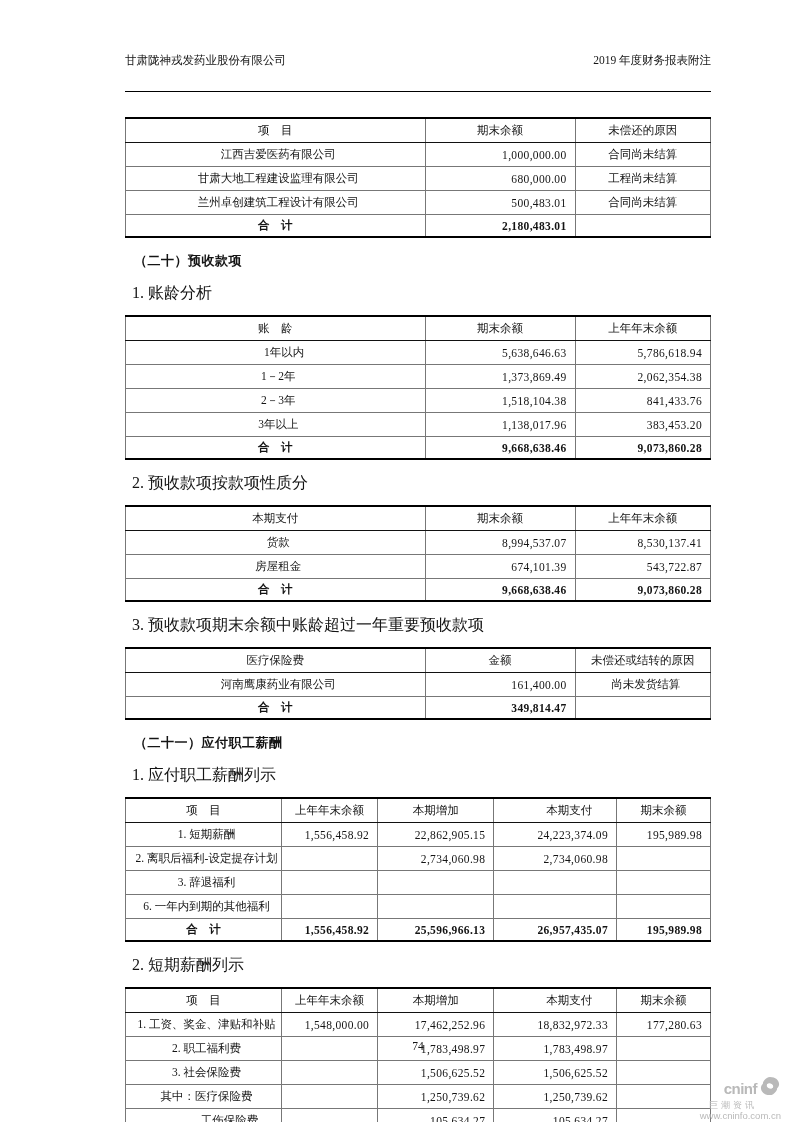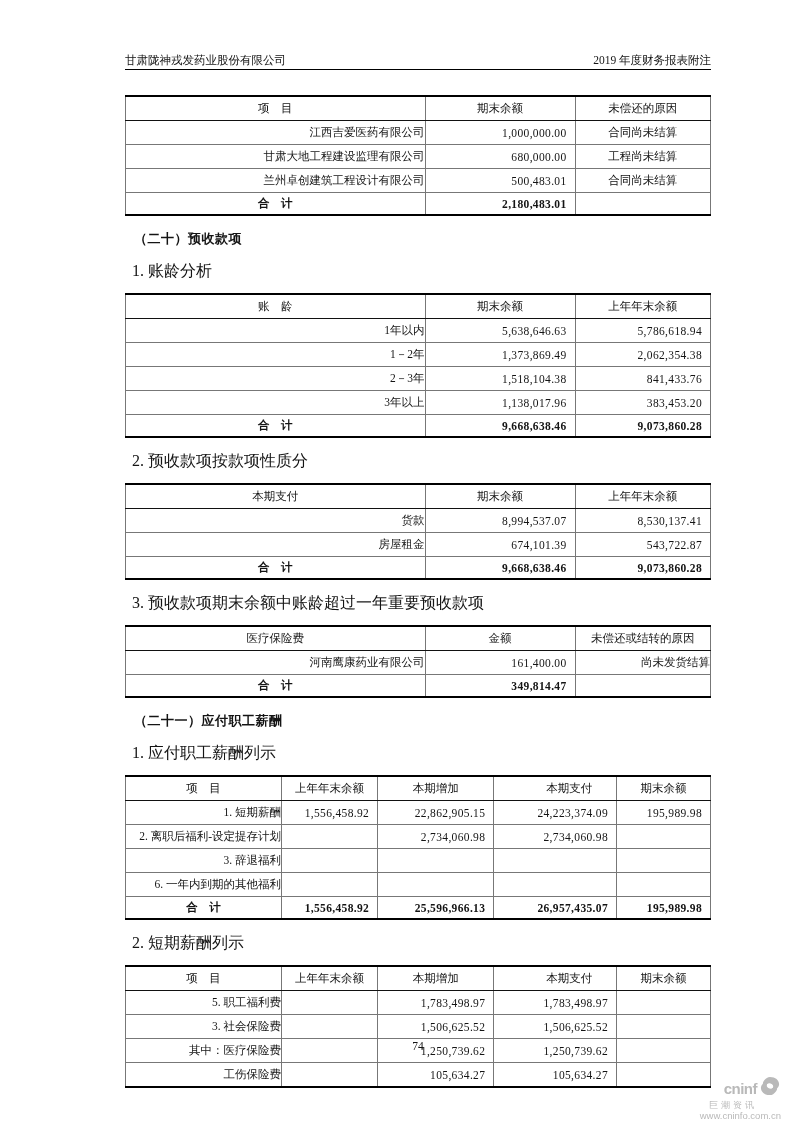--- a/index.html
+++ b/index.html
@@ -8,21 +8,21 @@
     width:793px; height:1122px;
     background:#ffffff;
     font-family:"Liberation Serif","DejaVu Serif",serif;
     color:#141414;
     overflow:hidden;
   }
   .content { position:absolute; left:125px; top:0; width:586px; }
 
   .doc-header {
     display:flex; justify-content:space-between; align-items:flex-end;
-    padding-top:53px; padding-bottom:1px;
+    padding-top:53px; padding-bottom:23px;
     border-bottom:1.5px solid #000;
     font-size:11.5px;
   }
 
   .sec-title {
     margin:14px 0 0 9px;
     font-family:"Liberation Sans","DejaVu Sans",sans-serif;
     font-weight:bold; font-size:13px; letter-spacing:.5px;
   }
   .sub-title { margin:13px 0 0 7px; font-size:16px; }
@@ -32,21 +32,21 @@
     margin-top:11px;
     border-top:2.5px solid #000; border-bottom:2.5px solid #000;
     font-size:11.5px;
   }
   .doc-table th, .doc-table td {
     border:1px solid #777;
     padding:4px 0; height:15px;
     font-weight:normal; overflow:hidden;
   }
   .doc-table th { border-bottom:1.3px solid #111; text-align:center; }
-  .doc-table td.c-left  { text-align:right;  padding-left:6px;  white-space:pre; }
+  .doc-table td.c-left  { text-align:center;  padding-left:6px;  white-space:pre; }
   .doc-table td.c-right { text-align:right; padding-right:8px; letter-spacing:.03em; }
   .doc-table td.c-center{ text-align:center; }
   .doc-table tr.total-row td { font-weight:bold; padding:3px 0; }
   .doc-table tr.total-row td.c-right { padding-right:8px; }
   .doc-table tr.total-row td:first-child { text-align:center; }
 
   
   .cols3 th:nth-child(1){ width:51.3%; } .cols3 th:nth-child(2){ width:25.6%; } .cols3 th:nth-child(3){ width:23.1%; }
   .cols5 th:nth-child(1){ width:28%; }  .cols5 th:nth-child(2){ width:17.2%; }
   .cols5 th:nth-child(3){ width:20.8%; }.cols5 th:nth-child(4){ width:17.2%;padding-left:28px; }
@@ -264,21 +264,28 @@
           <tr>
             <th>项　目</th>
             <th>上年年末余额</th>
             <th>本期增加</th>
             <th>本期支付</th>
             <th>期末余额</th>
           </tr>
         </thead>
         <tbody>
           <tr>
-            <td class="c-left">5. 职工福利费</td>
+            <td class="c-left">1. 工资、奖金、津贴和补贴</td>
+            <td class="c-right">1,548,000.00</td>
+            <td class="c-right">17,462,252.96</td>
+            <td class="c-right">18,832,972.33</td>
+            <td class="c-right">177,280.63</td>
+          </tr>
+          <tr>
+            <td class="c-left">2. 职工福利费</td>
             <td class="c-right"></td>
             <td class="c-right">1,783,498.97</td>
             <td class="c-right">1,783,498.97</td>
             <td class="c-right"></td>
           </tr>
           <tr>
             <td class="c-left">3. 社会保险费</td>
             <td class="c-right"></td>
             <td class="c-right">1,506,625.52</td>
             <td class="c-right">1,506,625.52</td>

